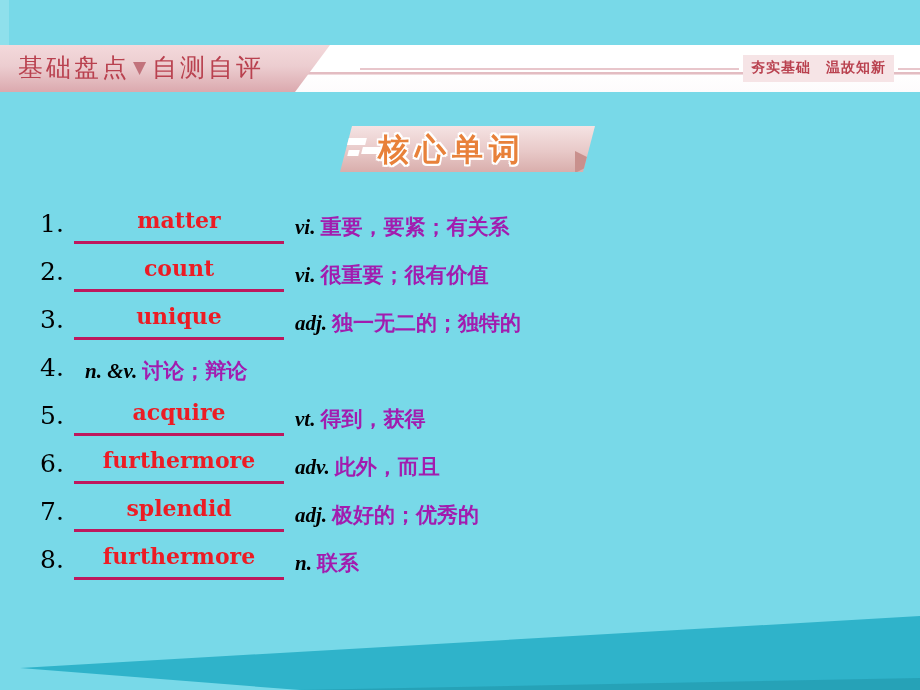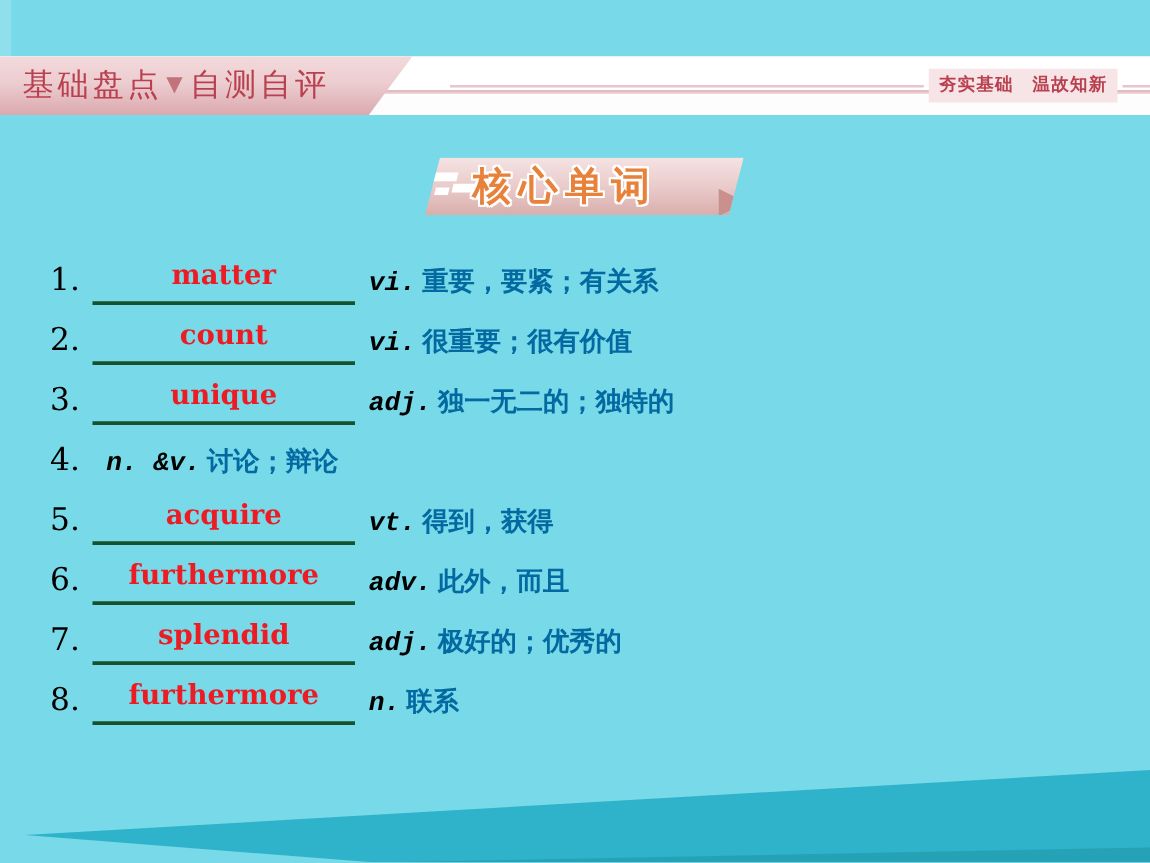--- a/index.html
+++ b/index.html
@@ -175,52 +175,52 @@
     font-family: "DejaVu Serif", serif;
     font-size: 25px;
     color: #000000;
     line-height: 1;
     padding-bottom: 8px;
   }
   .blank {
     position: relative;
     flex: 0 0 210px;
     width: 210px;
-    border-bottom: 3px solid #14532d;
+    border-bottom: 3px solid #be185d;
     height: 41px;
     text-align: center;
   }
   .blank-word {
     font-family: "DejaVu Serif", serif;
     font-weight: bold;
     font-size: 22px;
     color: #ec1c24;
     line-height: 40px;
     display: block;
     white-space: nowrap;
   }
   .defn {
     flex: 1 1 auto;
     padding-left: 11px;
     padding-bottom: 6px;
     white-space: nowrap;
     line-height: 1;
   }
   .pos {
-    font-family: Liberation Mono, monospace;
+    font-family: Liberation Serif, serif;
     font-style: italic;
     font-weight: bold;
     font-size: 21px;
     color: #000000;
   }
   .meaning {
     font-family: "DejaVu Sans", sans-serif;
     font-weight: bold;
     font-size: 21px;
-    color: #0369a1;
+    color: #a21caf;
     padding-left: 5px;
   }
 
   
   #bottom-wedge {
     position: absolute;
     left: 0; bottom: 0;
     width: 920px; height: 92px;
     z-index: 1;
   }

